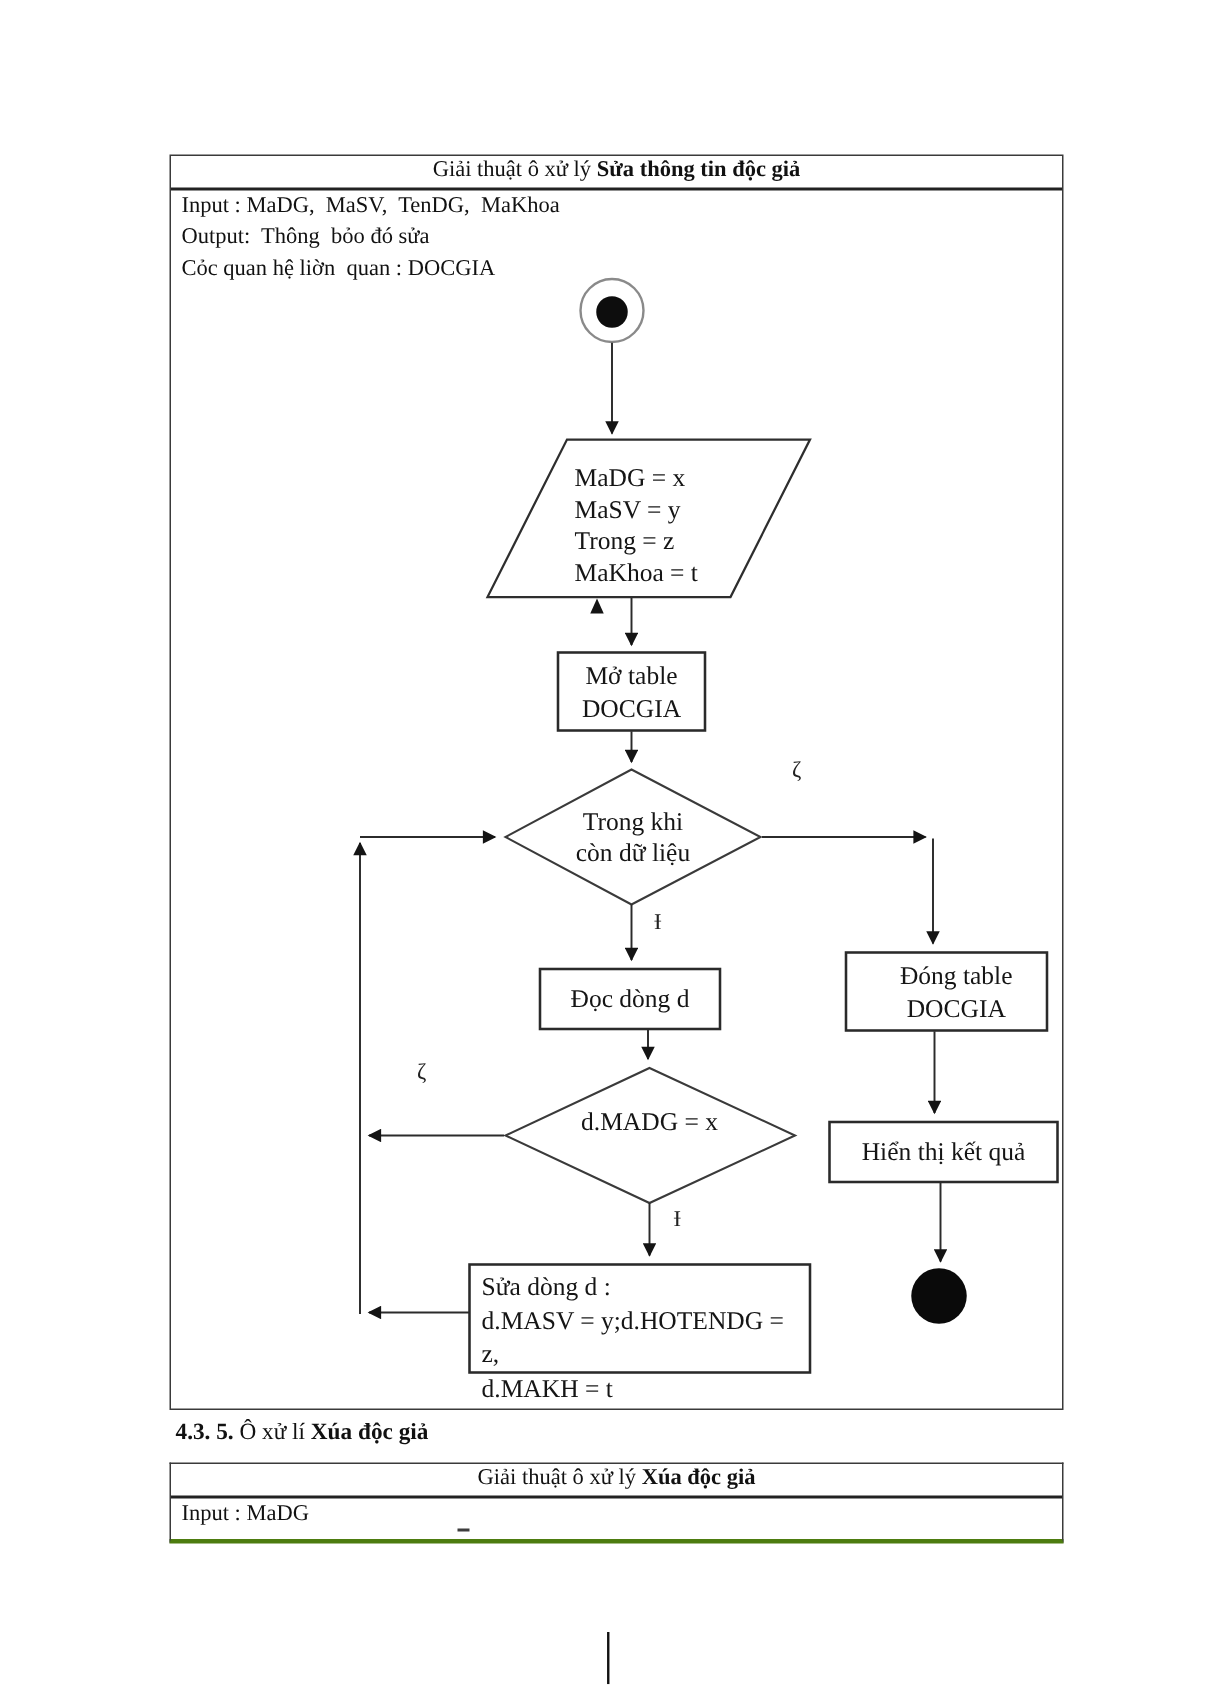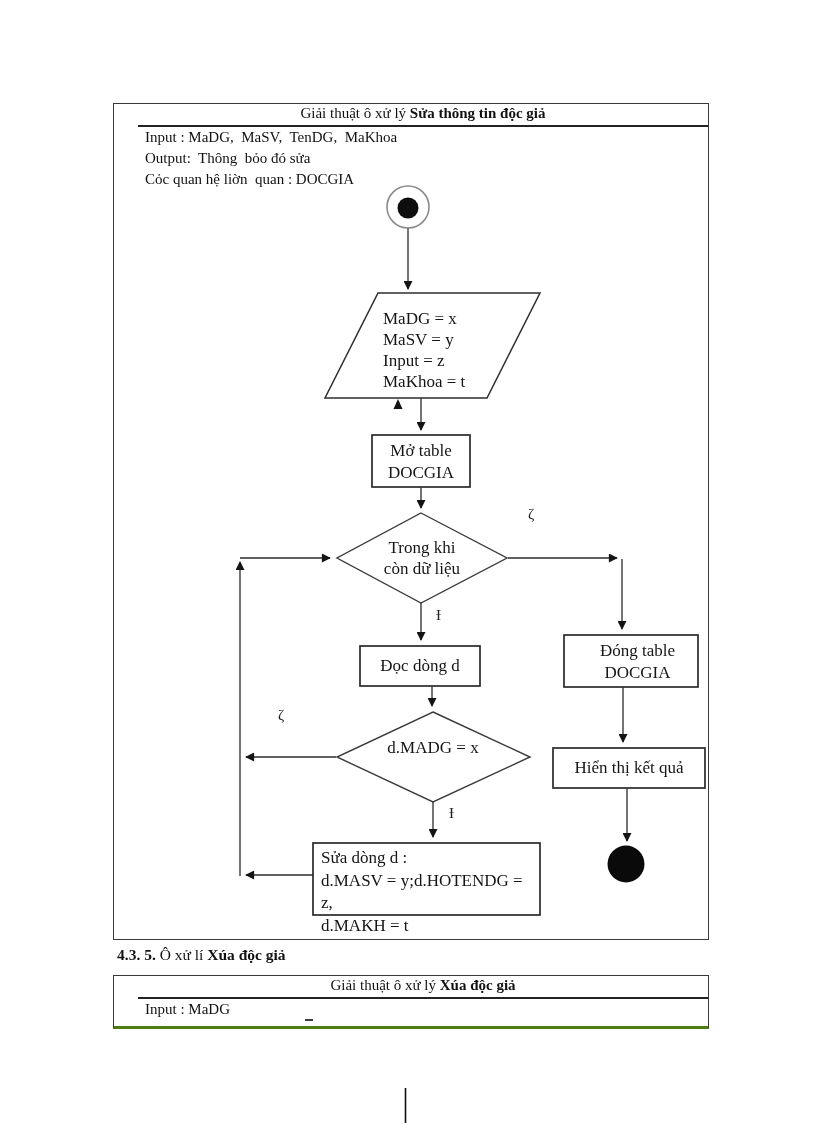--- a/index.html
+++ b/index.html
@@ -1,19 +1,19 @@
 <!DOCTYPE html>
 <html><head>
 <meta charset="utf-8">
 <style>
   html,body{margin:0;padding:0;background:#fff;}
   .page{position:relative;width:816px;height:1123px;background:#ffffff;overflow:hidden;
         font-family:"Liberation Serif","DejaVu Serif",serif;color:#111;}
   svg{position:absolute;left:0;top:0;}
-  .doc-table{position:absolute;border:1px solid #3a3a3a;box-sizing:border-box;background:transparent;padding-left:24px;}
+  .doc-table{position:absolute;border:1px solid #3a3a3a;box-sizing:border-box;background:transparent;}
   .doc-table-title{text-align:center;font-size:15px;border-bottom:2px solid #222;
                    padding:1px 0 1px 0;height:19px;box-sizing:content-box;}
   .doc-line{font-size:15px;line-height:21px;padding-left:7px;white-space:pre;}
   .node-text{position:absolute;font-size:17px;line-height:21px;color:#151515;}
   .center{text-align:center;}
   .branch-label{position:absolute;font-size:15px;color:#222;}
   .heading{position:absolute;font-size:15.5px;white-space:pre;}
   b,.b{font-weight:bold;}
 </style>
 </head>
@@ -85,21 +85,21 @@
     <circle cx="626" cy="864" r="18.5" fill="#0a0a0a"></circle>
 
     <rect x="305" y="1019" width="8" height="2" fill="#3d3d3d"></rect>
 
     <line x1="405.5" y1="1088" x2="405.5" y2="1123" stroke="#111" stroke-width="1.6"></line>
   </svg>
 
   <div class="node-text" style="left:383px;top:308px;width:160px;">
     <div>MaDG = x</div>
     <div>MaSV = y</div>
-    <div>Input = z</div>
+    <div>Trong = z</div>
     <div>MaKhoa = t</div>
   </div>
 
   <div class="node-text center" style="left:372px;top:440px;width:98px;line-height:22px;">
     <div>Mở table</div>
     <div>DOCGIA</div>
   </div>
 
   <div class="node-text center" style="left:347px;top:537px;width:150px;">
     <div>Trong khi</div>

